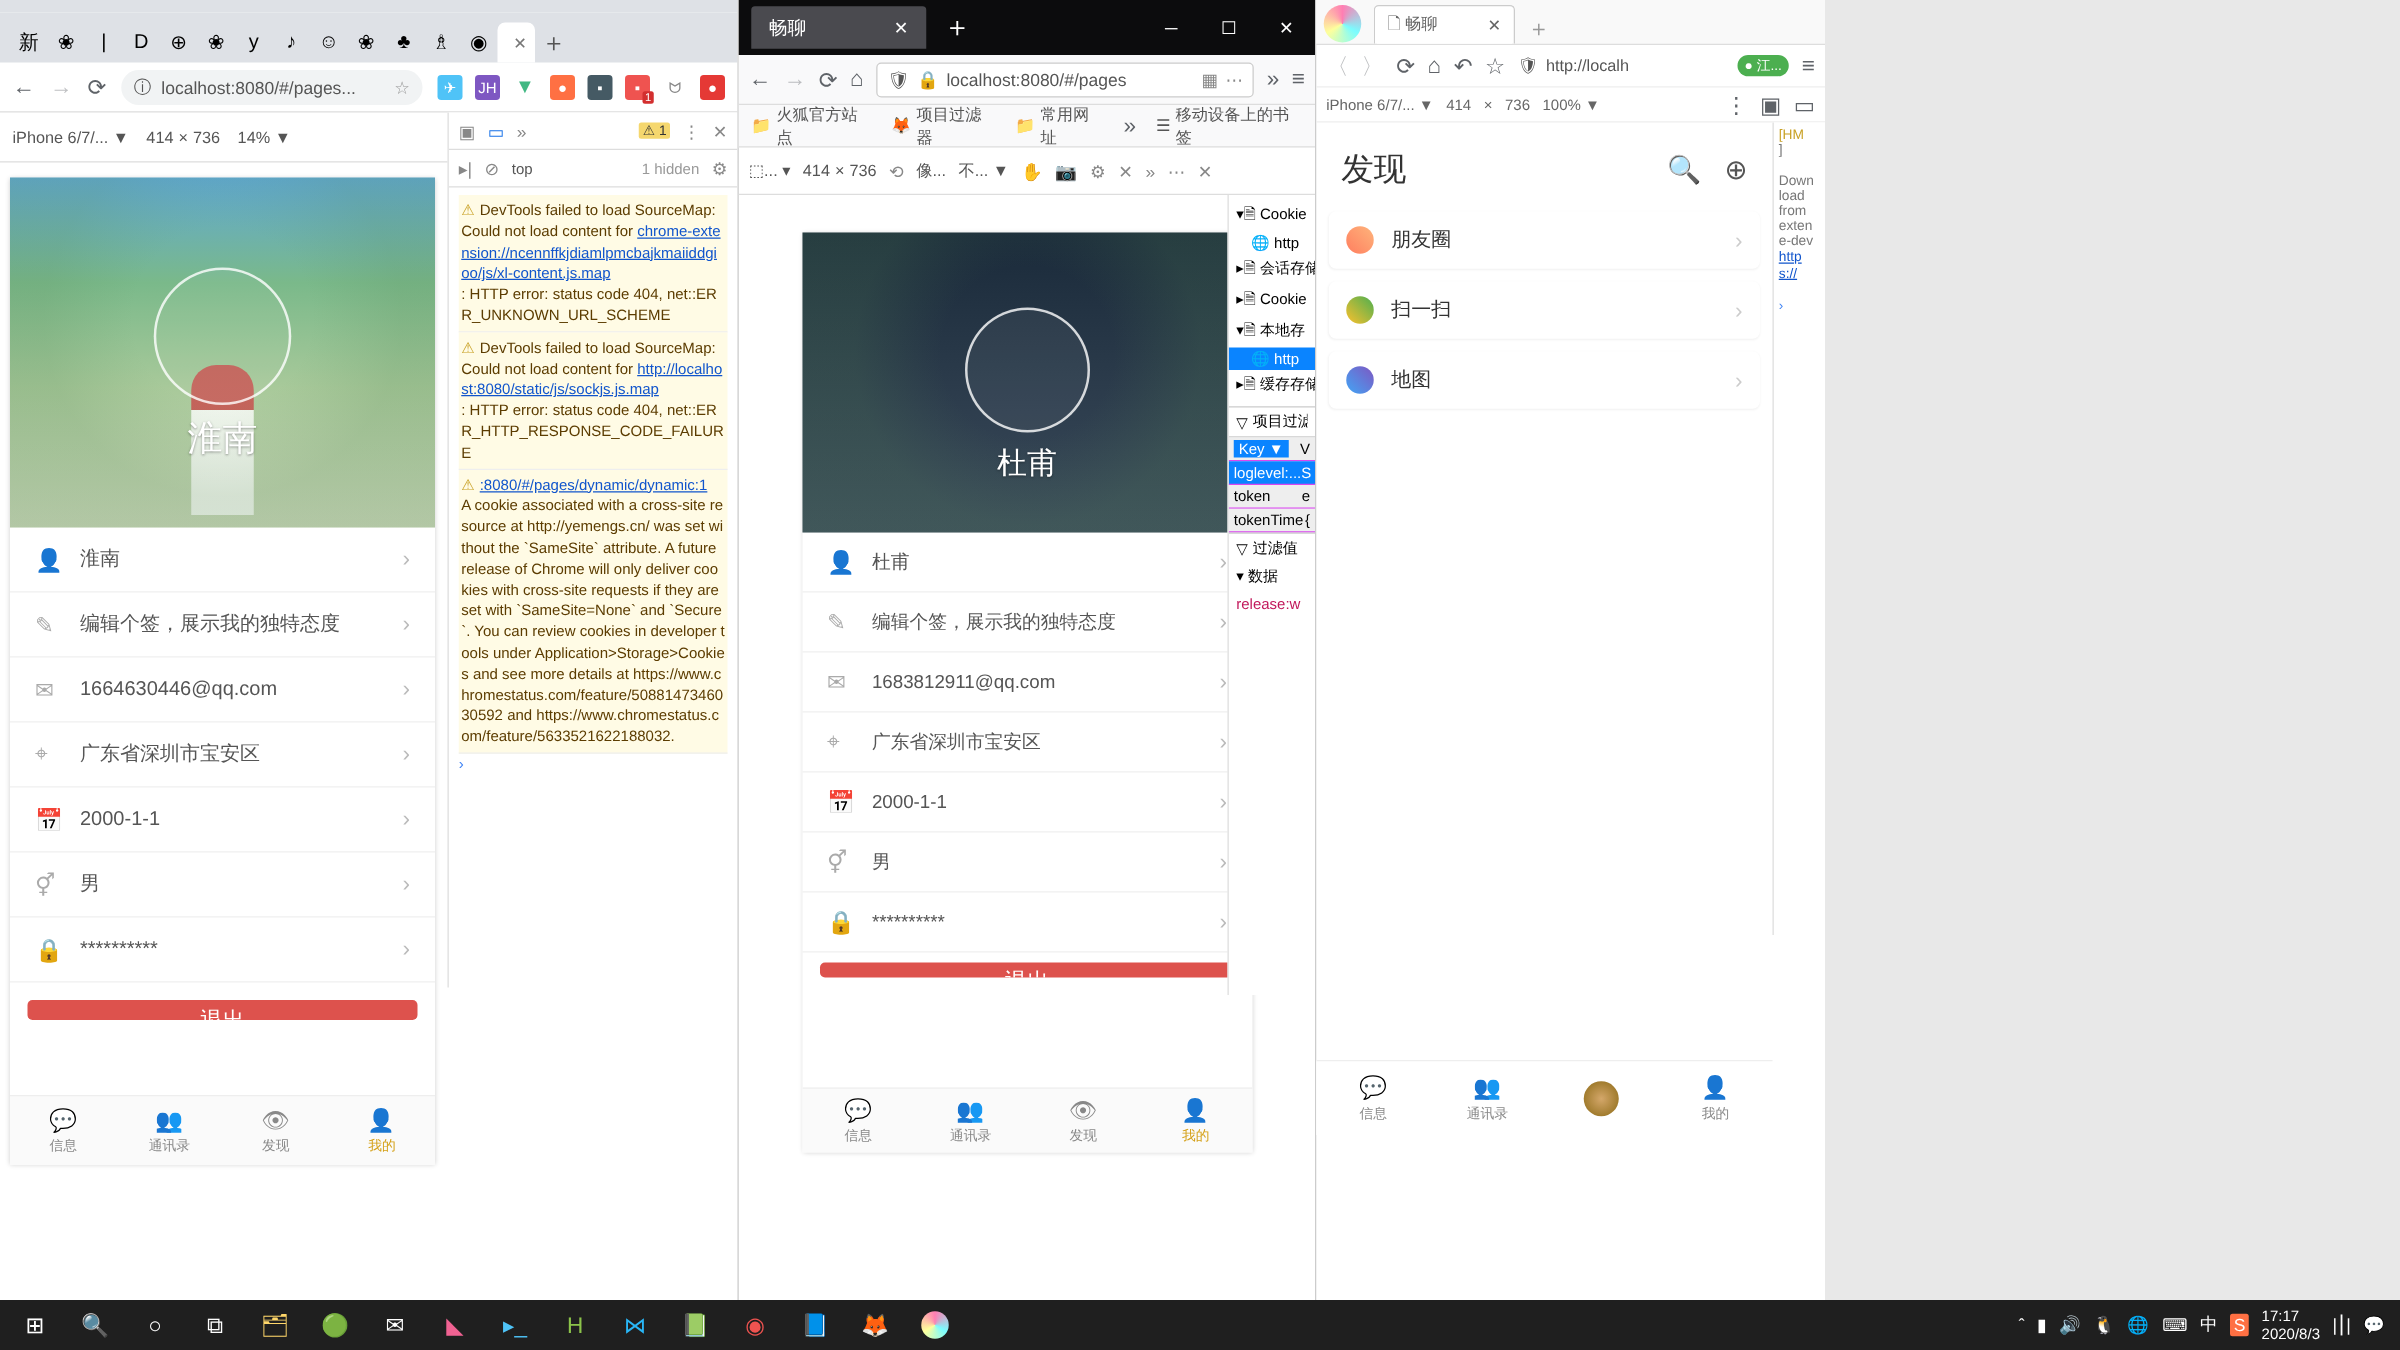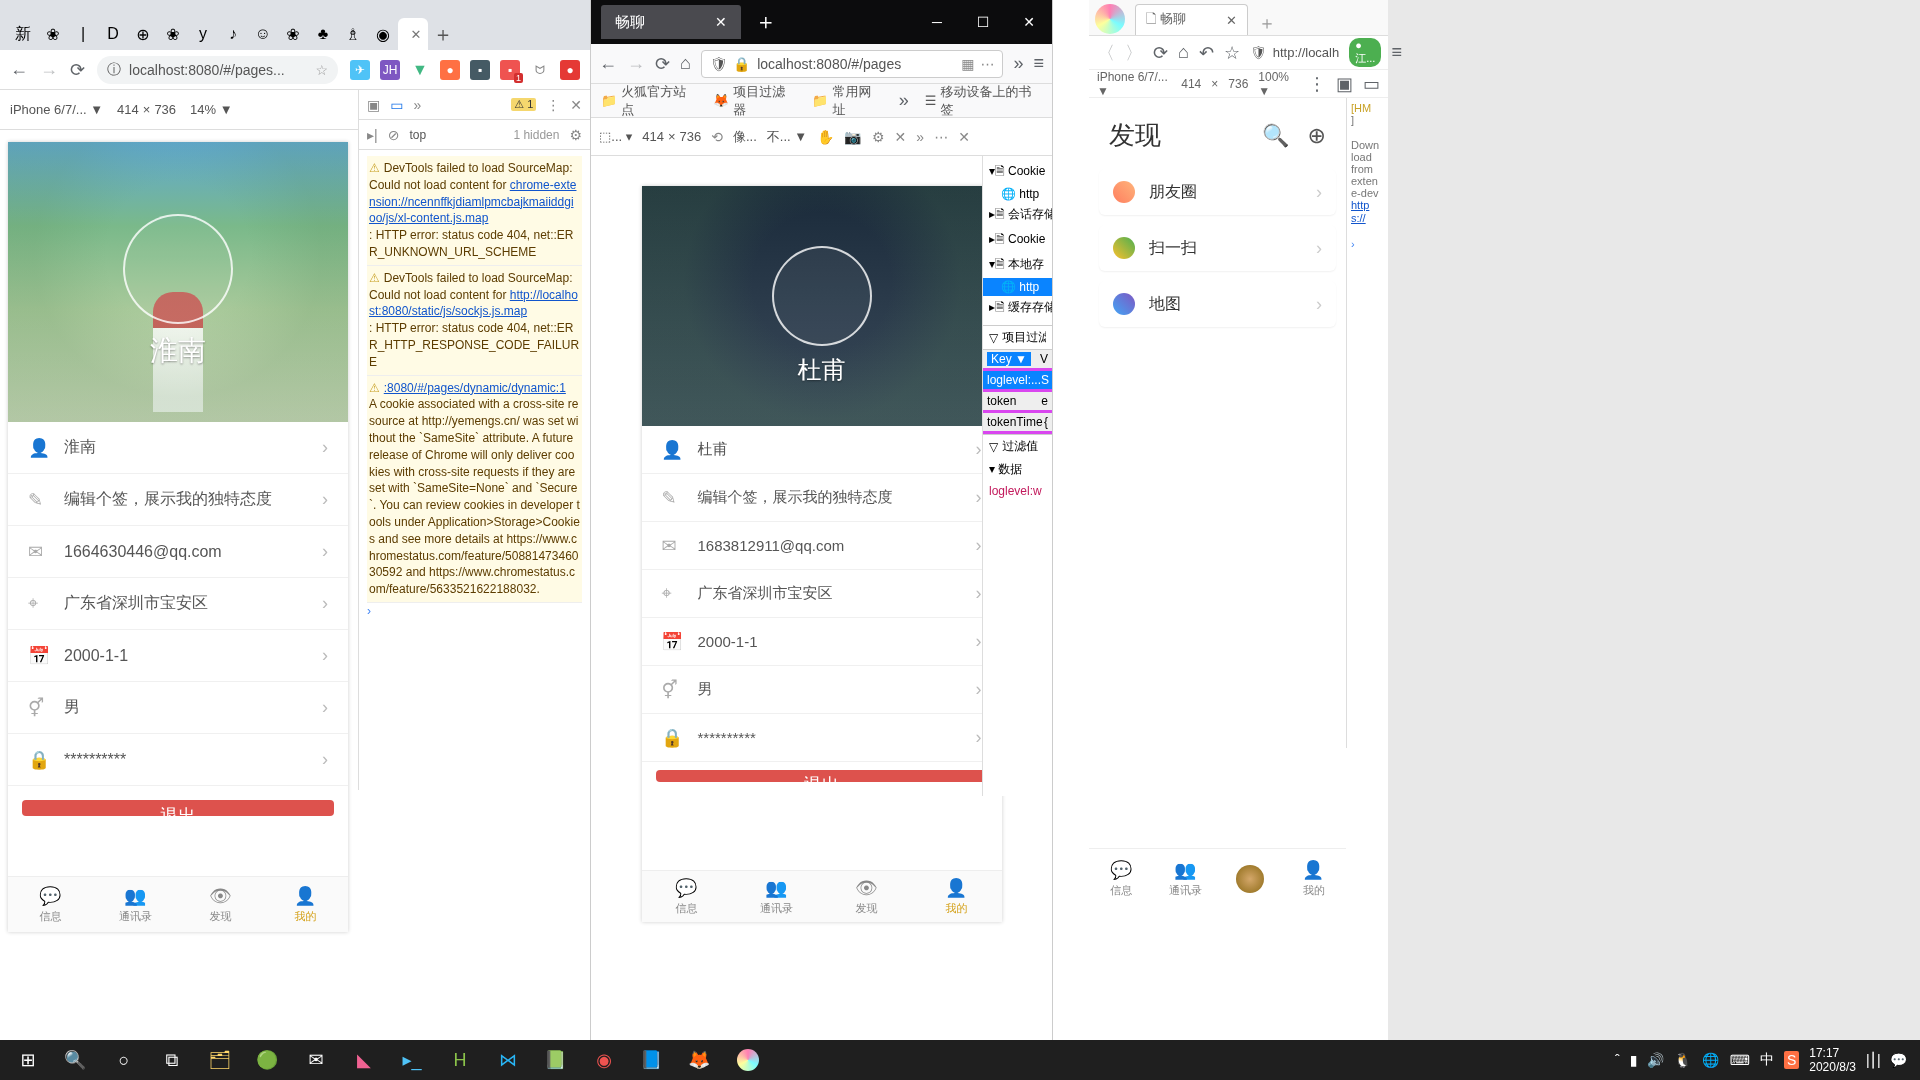--- a/index.html
+++ b/index.html
@@ -2,21 +2,21 @@
 <html><head>
 <meta charset="utf-8">
 <style>
 * { margin: 0; padding: 0; box-sizing: border-box; font-family: "Segoe UI", Arial, sans-serif; }
 body { background: #e8e8e8; width: 1920px; height: 1080px; overflow: hidden; position: relative; }
 
 
 .col { position: absolute; top: 0; height: 1040px; background: #fff; }
 .col1 { left: 0; width: 590px; }
 .col2 { left: 590px; width: 462px; border-left: 1px solid #ccc; }
-.col3 { left: 1052px; width: 336px; border-left: 1px solid #ccc; padding-left: 36px; }
+.col3 { left: 1052px; width: 408px; border-left: 1px solid #ccc; }
 
 
 .chrome-titlebar { height: 10px; background: #dee1e6; position: relative; }
 .win-controls { position: absolute; right: 0; top: 0; display: flex; }
 .win-btn { width: 46px; height: 40px; display: flex; align-items: center; justify-content: center; color: #666; font-size: 14px; }
 .chrome-tabs { background: #dee1e6; height: 40px; display: flex; align-items: flex-end; padding: 0 8px; gap: 0; position: relative; }
 .chrome-tab { padding: 4px 2px; border-radius: 6px 6px 0 0; display: flex; align-items: center; justify-content: center; width: 30px; height: 32px; font-size: 14px; }
 .chrome-tab.fav { font-size: 16px; }
 .chrome-tab.active { background: #fff; width: 30px; }
 .chrome-tab .x { margin-left: 6px; color: #777; font-size: 13px; }
@@ -87,21 +87,21 @@
 .phone-ff .logout-btn { height: 28px; line-height: 28px; margin: 8px 14px 0; overflow: hidden; }
 .phone-ff .bottom-nav { height: 52px; }
 
 
 .storage-panel { position: absolute; top: 156px; right: 0; width: 70px; height: 640px; border-left: 1px solid #ddd; background: #fff; font-size: 12px; overflow: hidden; }
 .storage-tree { padding: 4px 0; }
 .tree-row { padding: 2px 6px; white-space: nowrap; display: flex; align-items: center; gap: 4px; }
 .tree-row.l2 { padding-left: 18px; }
 .tree-row.active { background: #0a84ff; color: #fff; }
 .key-head { background: #fff; border-top: 1px solid #ccc; }
-.key-head .kh { background: #eee; padding: 2px 4px; display: flex; justify-content: space-between; border-bottom: 3px solid #d946ef; }
+.key-head .kh { background: #eee; padding: 2px 4px; display: flex; justify-content: space-between; border-bottom: 1px solid #d946ef; }
 .key-head .kh.sel { background: #0a84ff; color: #fff; }
 .filter-row { border-top: 1px solid #ccc; padding: 3px 6px; display: flex; align-items: center; gap: 4px; }
 .data-row { padding: 3px 6px; }
 .data-row .dk { color: #c2185b; }
 
 
 .b3-tabs { height: 36px; display: flex; align-items: flex-end; padding: 0 0 0 46px; border-bottom: 1px solid #ddd; position: relative; background: #f9f9f9; }
 .b3-logo { position: absolute; left: 6px; top: 4px; width: 30px; height: 30px; border-radius: 50%; background: conic-gradient(#ff7eb3,#7afcff,#feff9c,#ff7eb3); }
 .b3-tab { border: 1px solid #ccc; border-bottom: none; padding: 4px 10px; border-radius: 4px 4px 0 0; background: #fff; font-size: 13px; display: flex; align-items: center; gap: 40px; color: #666; }
 .b3-plus { font-size: 18px; margin-left: 10px; color: #999; }
@@ -455,21 +455,21 @@
           <span>{</span>
         </div>
       </div>
     <div class="filter-row">
       <span>▽</span>
       <span>过滤值</span>
     </div>
     <div class="data-row">
       <span>▾ </span><span>数据</span>
     </div>
-    <div class="data-row"><span class="dk">loglevel:w</span></div>
+    <div class="data-row"><span class="dk">release:w</span></div>
   </div>
 </div>
 
 <div class="col col3">
   <div class="b3-tabs">
     <div class="b3-logo"></div>
     <div class="b3-tab">
       <span>🗋 <span>畅聊</span></span>
       <span>✕</span>
     </div>

